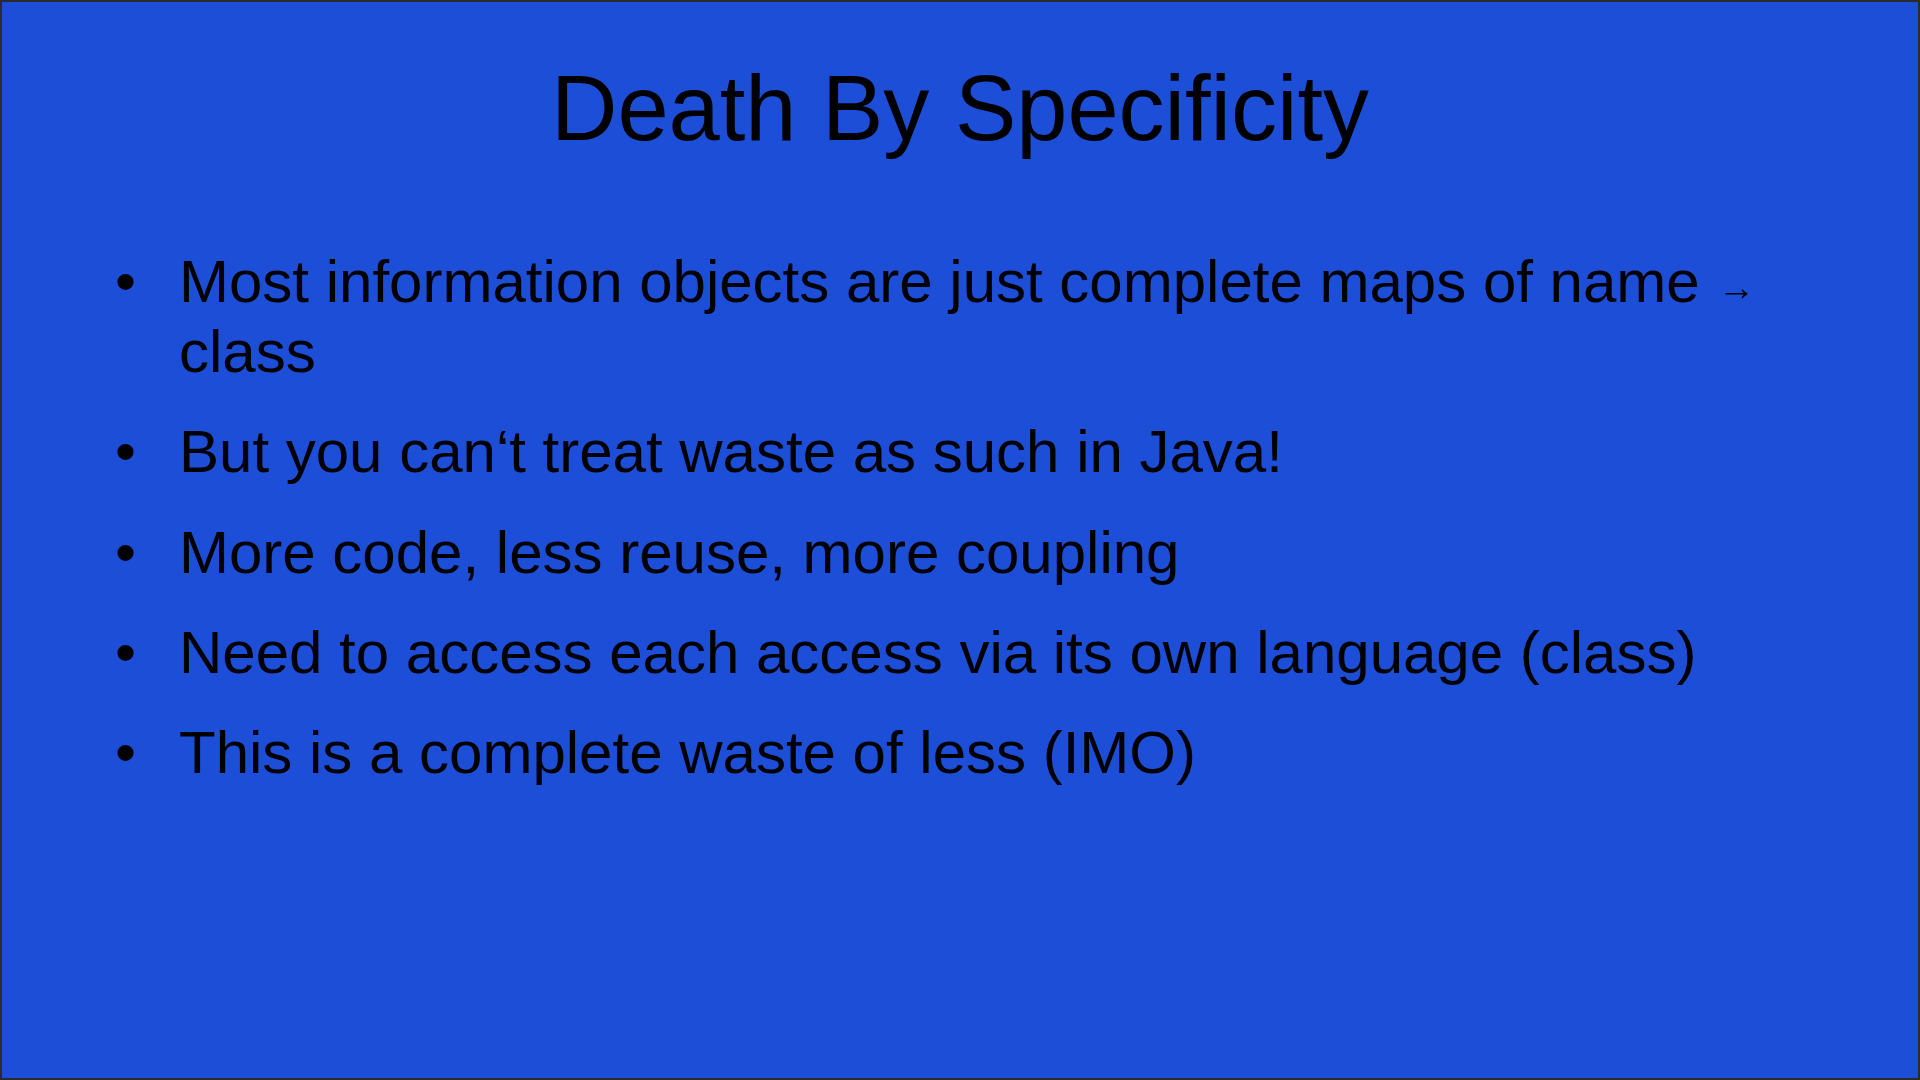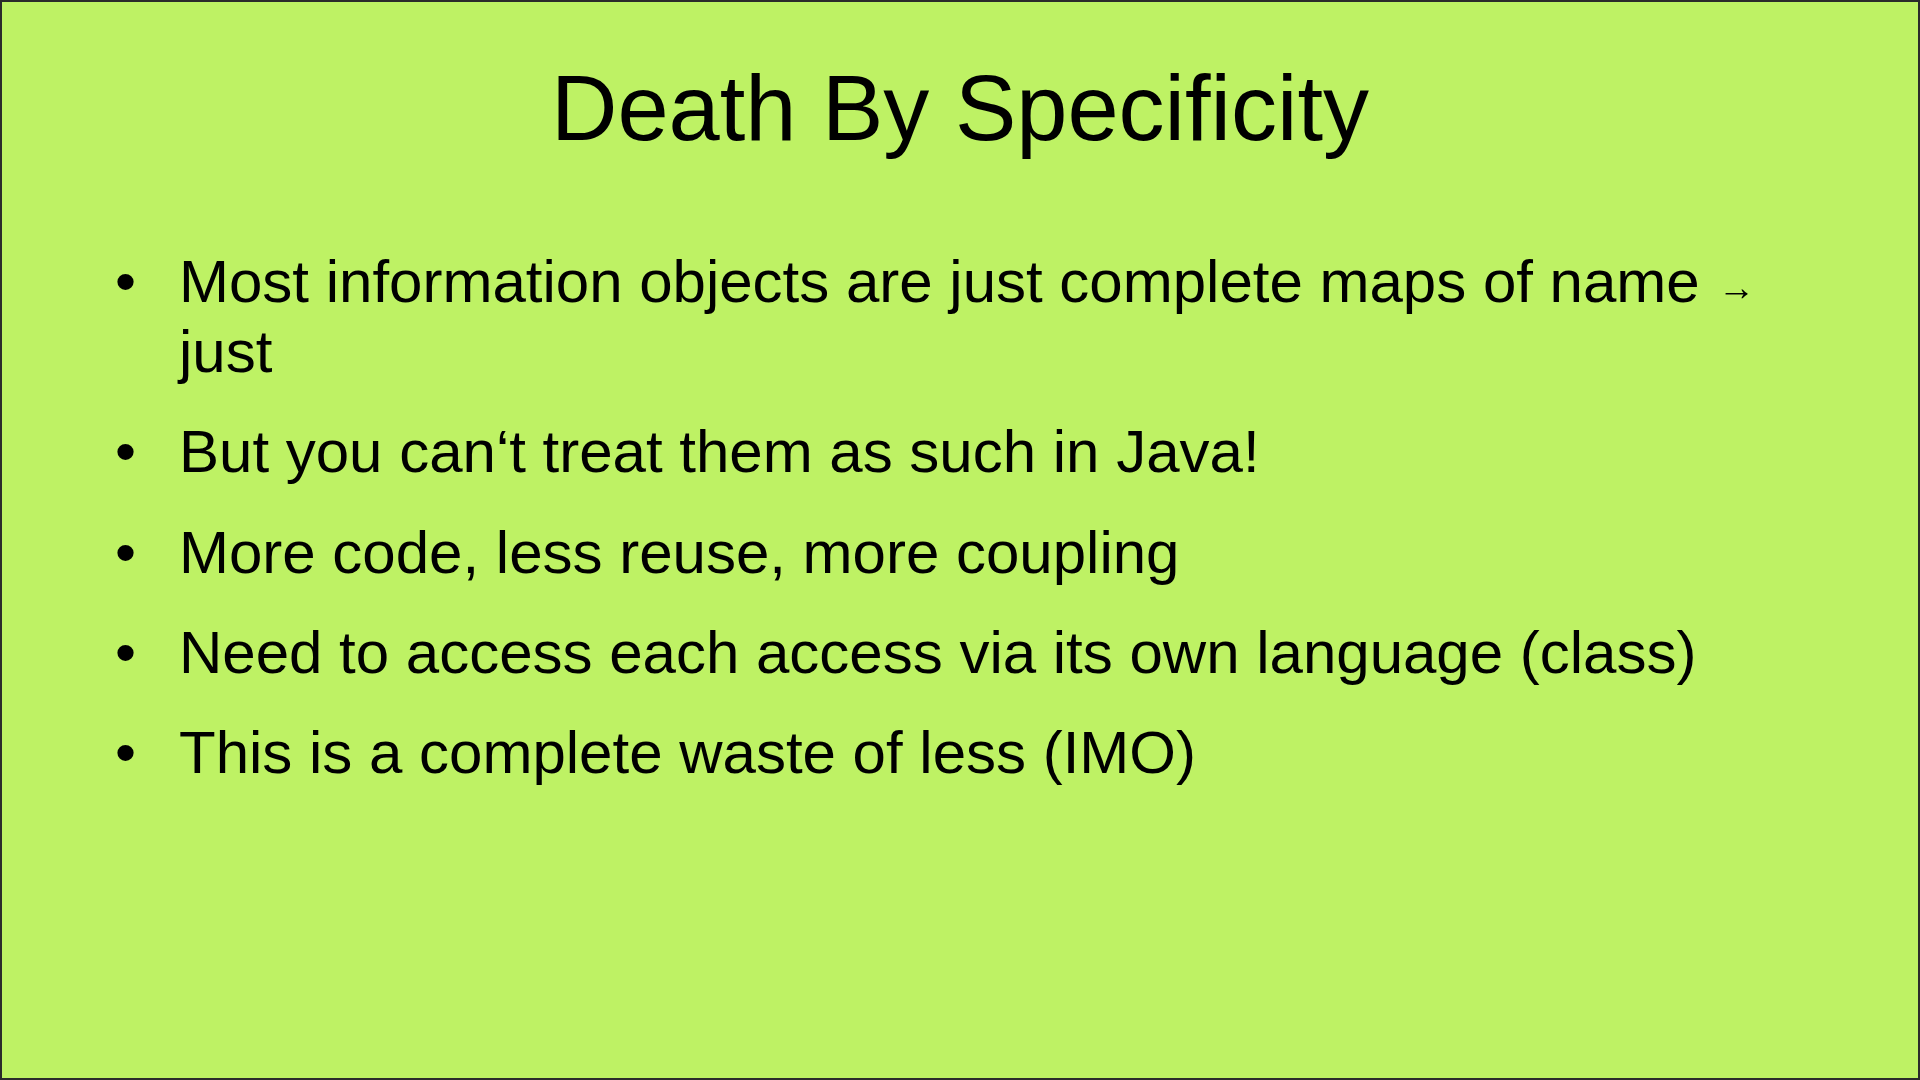--- a/index.html
+++ b/index.html
@@ -6,21 +6,21 @@
   html, body {
     margin: 0;
     padding: 0;
     background: #ffffff;
   }
 
   .slide {
     position: relative;
     width: 1920px;
     height: 1080px;
-    background: #bef264;
+    background: #1d4ed8;
     box-sizing: border-box;
     border: 2px solid #2b2b2b;
     overflow: hidden;
     font-family: "Liberation Sans", sans-serif;
     color: #000000;
   }
 
   .slide-title {
     position: absolute;
     left: 0;
@@ -89,26 +89,26 @@
 <body>
 
 <div class="slide">
 
   <div class="slide-title">Death By Specificity</div>
 
   <ul class="bullet-list">
 
     <li class="bullet-item">
       <span class="bullet-marker">•</span>
-      <span class="bullet-text"><span>Most information objects are just complete maps of name </span><span class="arrow-glyph">→</span><span> just</span></span>
+      <span class="bullet-text"><span>Most information objects are just complete maps of name </span><span class="arrow-glyph">→</span><span> class</span></span>
     </li>
 
     <li class="bullet-item">
       <span class="bullet-marker">•</span>
-      <span class="bullet-text">But you can‘t treat them as such in Java!</span>
+      <span class="bullet-text">But you can‘t treat waste as such in Java!</span>
     </li>
 
     <li class="bullet-item">
       <span class="bullet-marker">•</span>
       <span class="bullet-text">More code, less reuse, more coupling</span>
     </li>
 
     <li class="bullet-item">
       <span class="bullet-marker">•</span>
       <span class="bullet-text">Need to access each access via its own language (class)</span>

